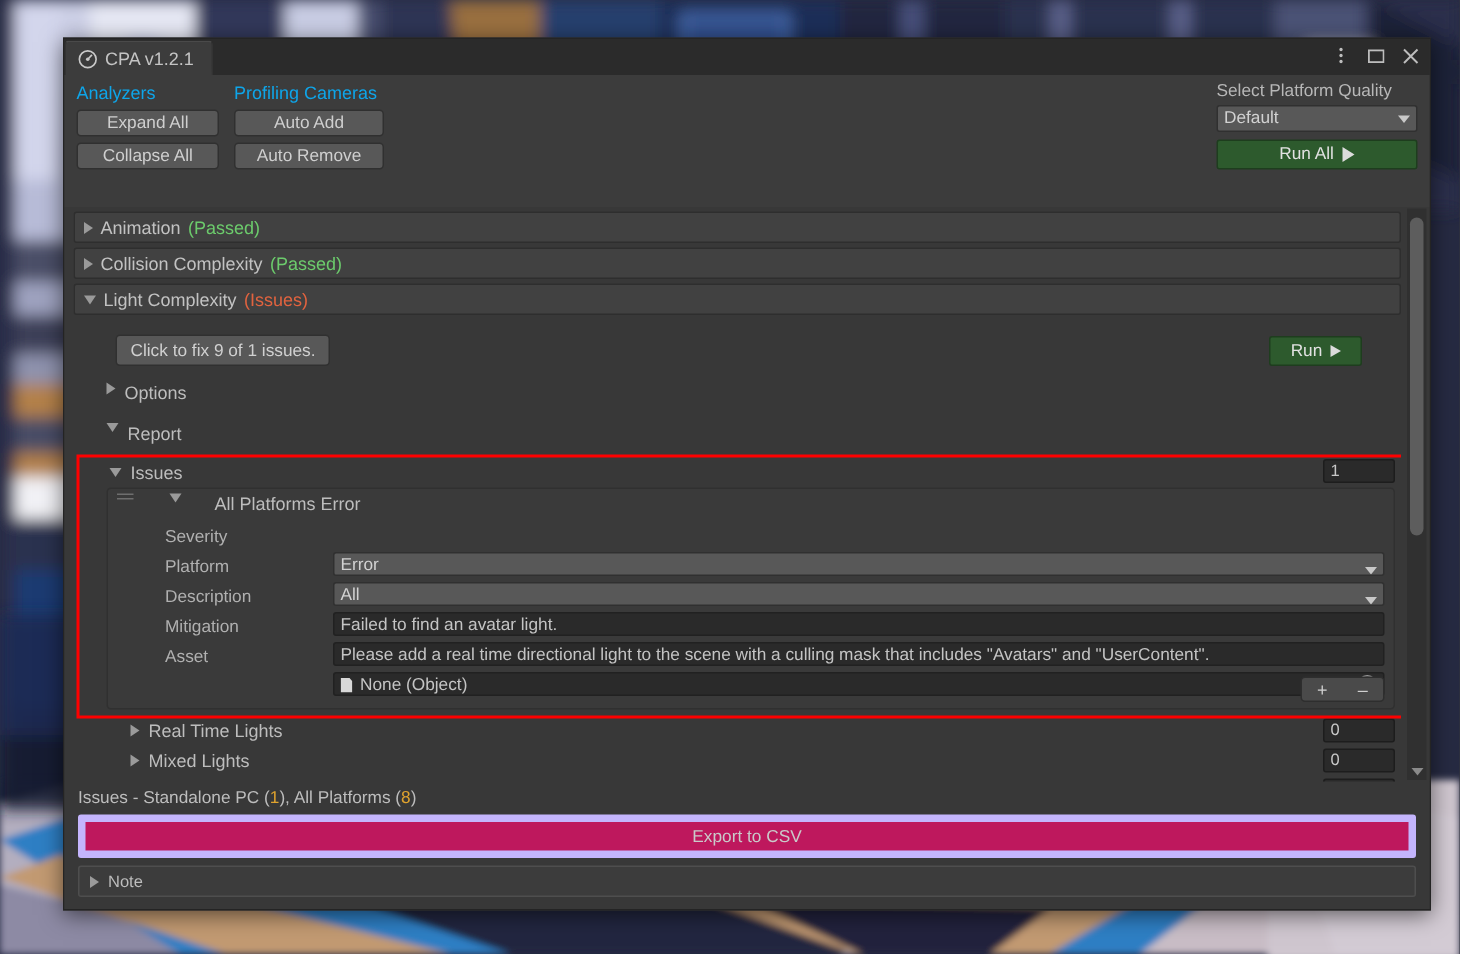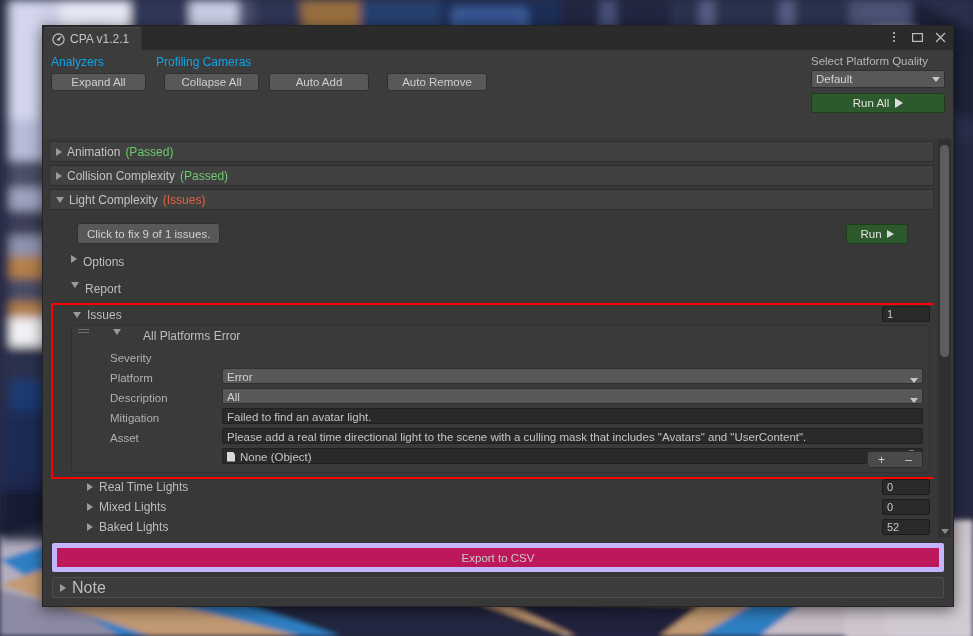--- a/index.html
+++ b/index.html
@@ -46,21 +46,21 @@
   .col-labels{display:flex;gap:0;font-size:12px;color:#0ea5e9;}
   .col-labels .c1{width:105px;}
   .btnrow{display:flex;gap:0;margin-top:4px;}
   .ubtn{
     background:#585858;border:1px solid #303030;border-radius:3px;
     color:#cfcfcf;font-size:11.5px;height:18px;line-height:16px;text-align:center;
     box-sizing:border-box;cursor:default;
   }
   .ubtn.w1{width:95px;}
   .ubtn.w2{width:100px;}
-  .btncol{display:flex;flex-direction:row;gap:18px;}
+  .btncol{display:flex;flex-direction:column;gap:4px;}
   .btncol+.btncol{margin-left:10px;}
 
   .platform-box{position:absolute;right:8px;top:5px;width:134px;}
   .plat-label{font-size:11.5px;color:#b7b7b7;margin-bottom:3px;}
   .dropdown{
     background:#585858;border:1px solid #303030;border-radius:2px;height:18px;
     display:flex;align-items:center;padding:0 4px;color:#d2d2d2;font-size:11.5px;
     box-sizing:border-box;justify-content:space-between;cursor:default;
   }
   .caret{width:0;height:0;border-left:4px solid transparent;border-right:4px solid transparent;
@@ -181,21 +181,21 @@
   .footer{background:#383838;flex:none;padding:5px 9px 8px 9px;box-sizing:border-box;}
   .summary{font-size:11.5px;color:#bdbdbd;margin-bottom:5px;}
   .num-y{color:#e0a32e;}
   .csvbtn{
     background:#be185d;border:5px solid #c4b5fd;border-radius:2px;height:19px;
     display:flex;align-items:center;justify-content:center;color:#cacaca;font-size:11.5px;
     cursor:default;
   }
   .noterow{
     margin-top:5px;background:#3c3c3c;border:1px solid #4e4e4e;border-radius:2px;height:19px;
-    display:flex;align-items:center;gap:6px;padding-left:7px;color:#bdbdbd;font-size:16px;
+    display:flex;align-items:center;gap:6px;padding-left:7px;color:#bdbdbd;font-size:11px;
     cursor:default;
   }
 </style>
 </head>
 <body>
 
 <div id="root">
 
   <div class="bg">
     <svg width="973" height="636" style="position:absolute;inset:0;display:block;">
@@ -477,20 +477,23 @@
         </div>
       </div>
 
       <div class="vscroll">
         <div class="vthumb"></div>
         <div class="sc-arrow sc-down"></div>
       </div>
     </div>
 
     <div class="footer">
+      <div class="summary">
+        <span>Issues - Standalone PC (</span><span class="num-y">1</span><span>), All Platforms (</span><span class="num-y">8</span><span>)</span>
+      </div>
       <div class="csvbtn">Export to CSV</div>
       <div class="noterow">
         <span class="arrow-r"></span>
         <span>Note</span>
       </div>
     </div>
 
   </div>
 </div>
 

